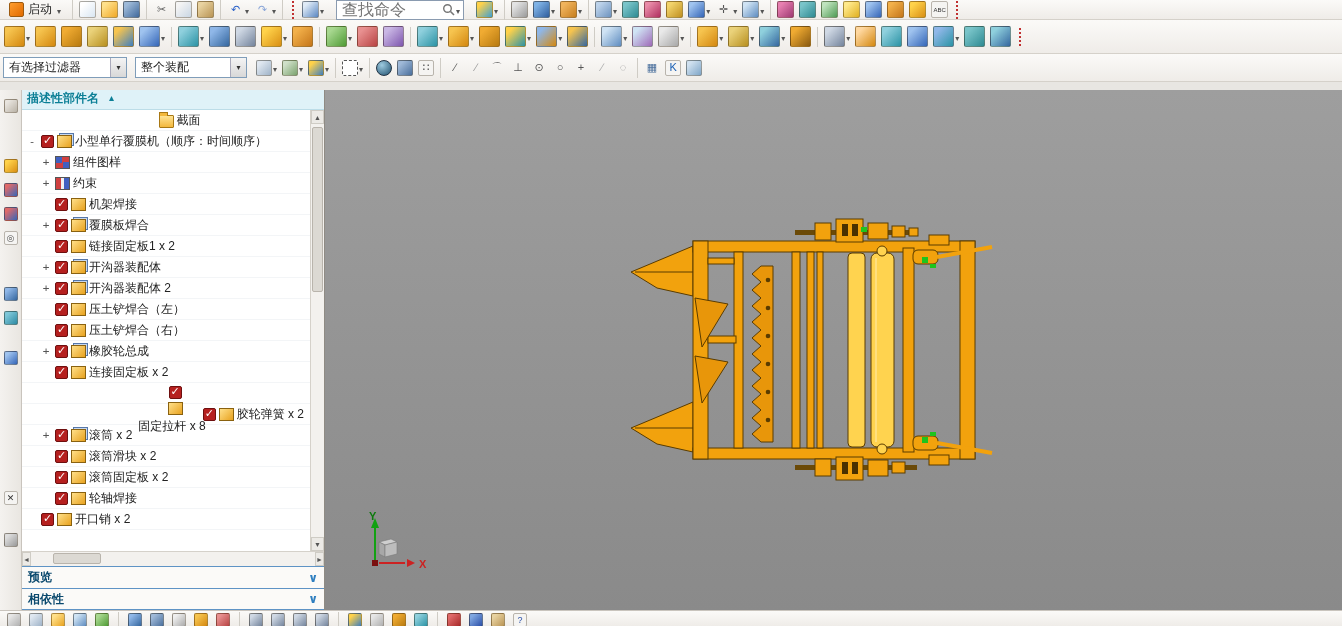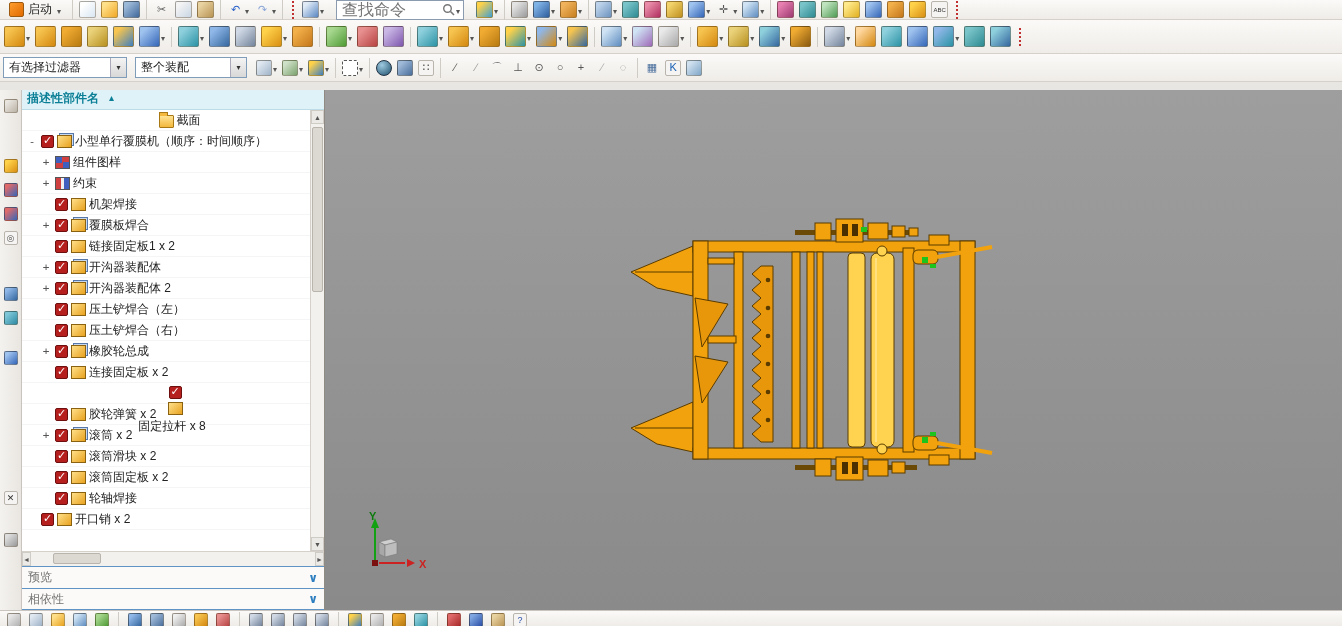--- a/index.html
+++ b/index.html
@@ -66,21 +66,21 @@
 .sbtn.down::before{content:"\25BC";font-size:7px}
 .sbtn.left::before{content:"\25C4";font-size:7px}
 .sbtn.right::before{content:"\25BA";font-size:7px}
 #vtrack{flex:1;position:relative}
 #vthumb{position:absolute;left:1px;right:1px;top:3px;height:165px;background:#dcd9d3;border:1px solid #b9b4ac;border-radius:2px}
 #hscroll{height:15px;flex:none;background:#f3f1ee;border-top:1px solid #d5d1ca;display:flex;align-items:center}
 #htrack{flex:1;position:relative;height:100%}
 #hthumb{position:absolute;left:22px;top:1px;height:11px;width:48px;background:#dcd9d3;border:1px solid #b9b4ac;border-radius:2px}
 .section{height:22px;flex:none;display:flex;align-items:center;padding:0 6px;background:#fbfaf8;border-top:1px solid #5e93c5}
 .section:last-child{border-bottom:1px solid #5e93c5}
-.slabel{color:#737373;font-weight:normal}
+.slabel{color:#0c4a6e;font-weight:bold}
 .chev{margin-left:auto}
 .chev::before{content:"\2228";color:#2f7fc0;font-weight:bold;font-size:12px}
 
 
 #viewport{position:absolute;left:325px;top:90px;right:0;bottom:16px;background:linear-gradient(#9e9e9e,#8a8a8a);overflow:hidden}
 
 
 #bottom-toolbar{position:absolute;left:0;right:0;bottom:0;height:16px;background:linear-gradient(#fbfaf8,#efece8);border-top:1px solid #c9c4bd;display:flex;align-items:flex-start;gap:6px;padding:1px 6px;overflow:hidden}
 </style>
 </head>
@@ -533,21 +533,21 @@
             <span class="chk"></span>
             <span class="tico part"></span>
             <span class="tlabel">连接固定板 x 2</span>
           </div>
           <div class="trow" style="padding-left: 18px; flex-direction: column;">
             <span class="exp"></span>
             <span class="chk"></span>
             <span class="tico part"></span>
             <span class="tlabel">固定拉杆 x 8</span>
           </div>
-          <div class="trow" style="padding-left: 18px;">
+          <div class="trow" style="padding-left: 18px; justify-content: flex-end;">
             <span class="exp"></span>
             <span class="chk"></span>
             <span class="tico part"></span>
             <span class="tlabel">胶轮弹簧 x 2</span>
           </div>
           <div class="trow" style="padding-left: 18px;">
             <span class="exp">+</span>
             <span class="chk"></span>
             <span class="tico assembly"></span>
             <span class="tlabel">滚筒 x 2</span>

